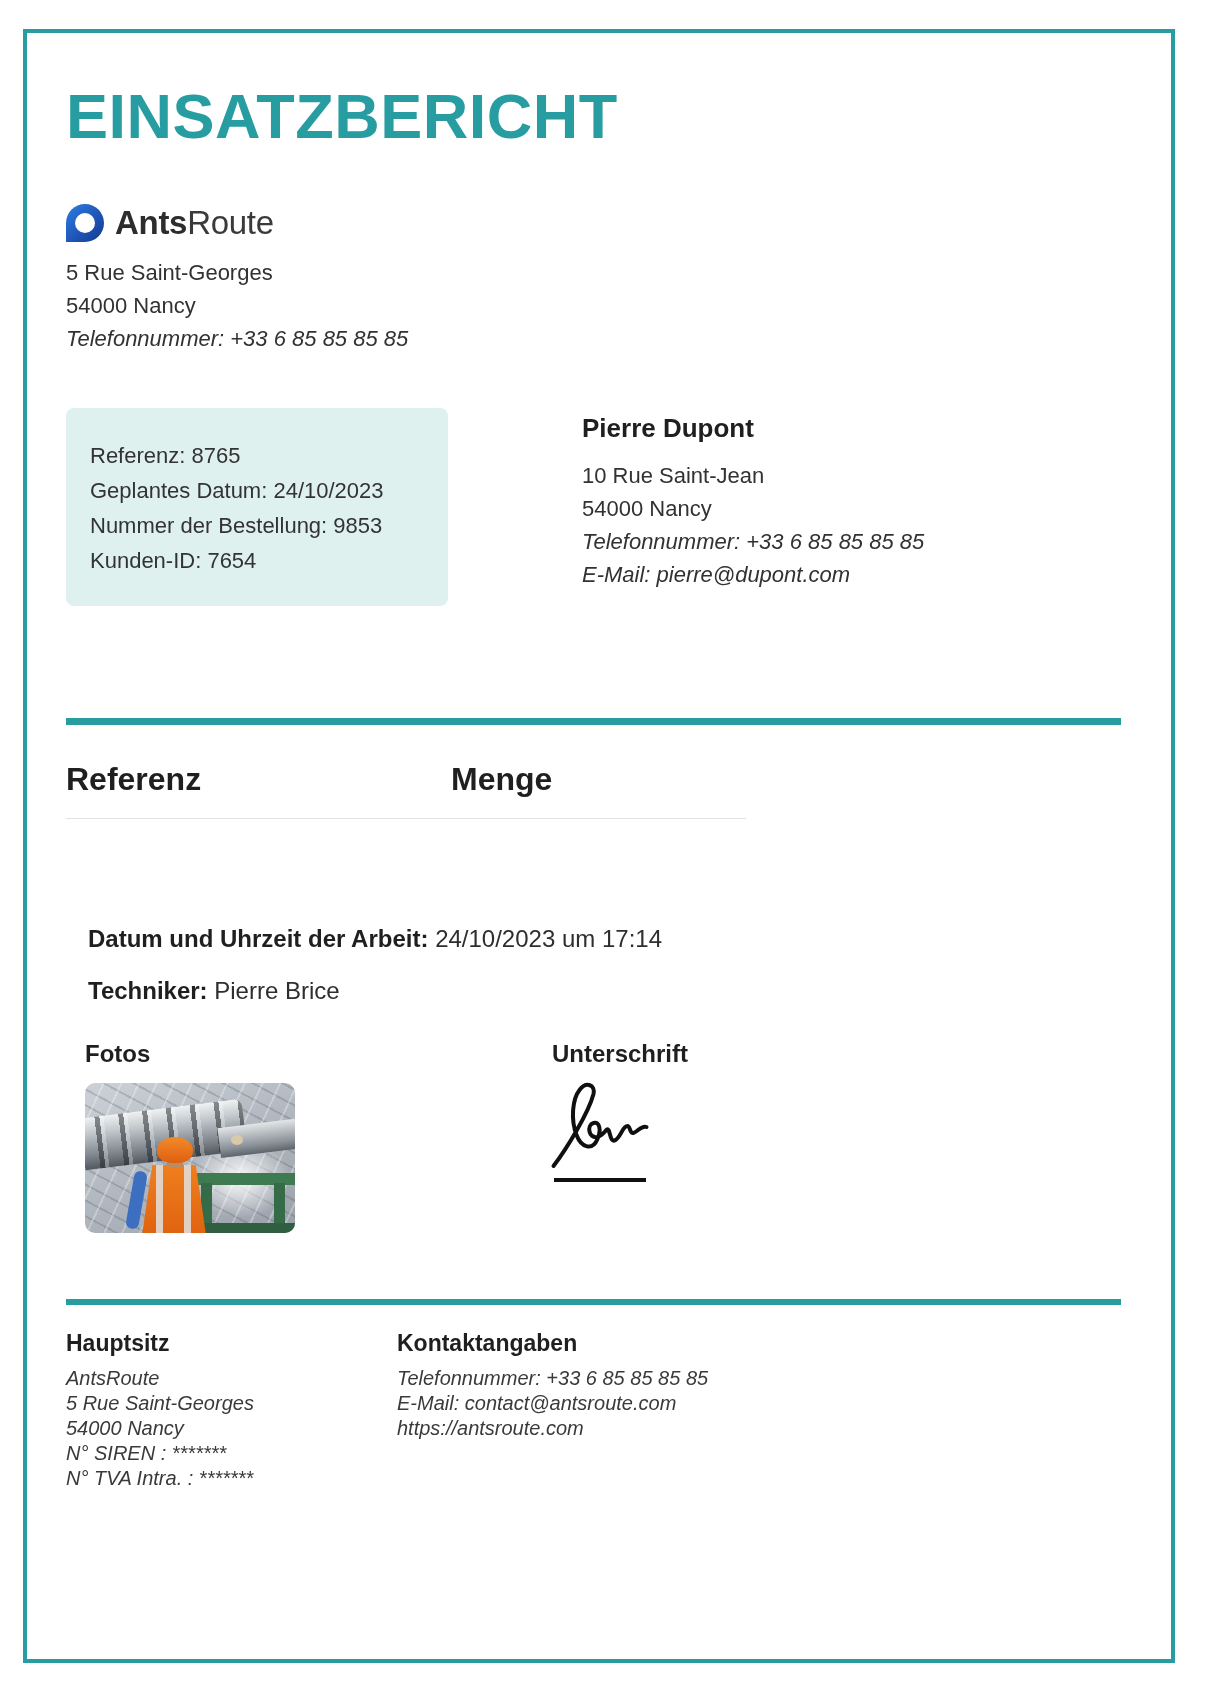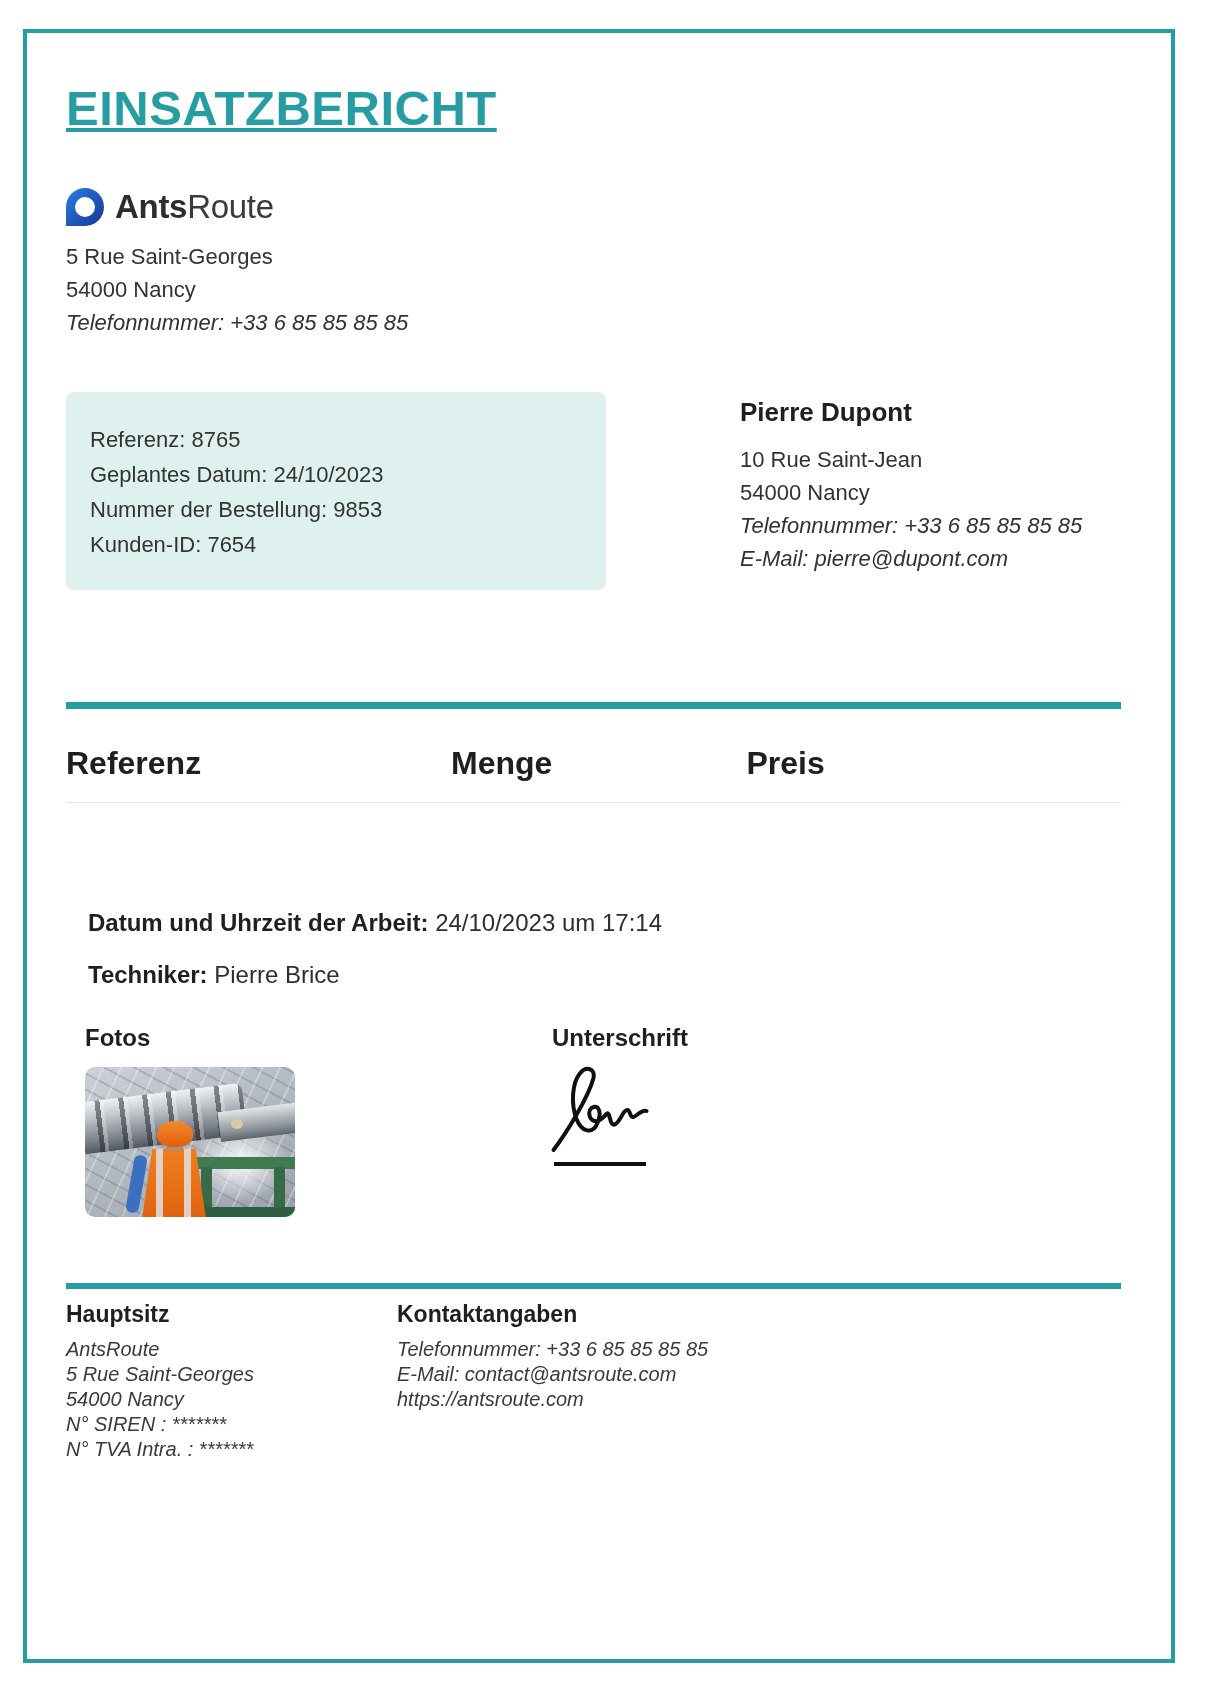--- a/index.html
+++ b/index.html
@@ -18,42 +18,42 @@
     color:var(--ink);
   }
   .page{
     position:absolute;top:29px;left:23px;right:37px;bottom:31px;
     border:4px solid var(--accent);
     padding:47px 50px 0 39px;
     background:#fff;
     overflow:hidden;
   }
   .title{
-    font-size:49px;font-weight:700;color:var(--accent);letter-spacing:.5px;text-decoration:underline;
+    font-size:63px;font-weight:700;color:var(--accent);letter-spacing:.5px;
   }
   
   .logo-row{display:flex;align-items:center;gap:11px;margin-top:52px;}
   .pin{
     position:relative;width:38px;height:38px;
     background:linear-gradient(135deg,#2e7ee2 0%,#1d52b4 60%,#143a8c 100%);
     border-radius:50% 50% 50% 0;
   }
   .pin::after{
     content:"";position:absolute;inset:9px;background:#fff;border-radius:50%;
   }
   .brand{font-size:33px;color:#2d2d2d;letter-spacing:-.3px;}
   .brand .b{font-weight:700;}
   .brand .r{font-weight:400;color:#3a3a3a;}
   
   .company{margin-top:14px;font-size:22px;line-height:33px;color:#323232;}
   .italic{font-style:italic;}
   
   .meta-row{display:flex;align-items:flex-start;margin-top:53px;}
   .order-box{
-    width:540px;background:var(--mint);border-radius:8px;
+    width:382px;background:var(--mint);border-radius:8px;
     padding:30px 24px 28px;font-size:22px;line-height:35px;color:#333;
   }
   .customer{margin-left:134px;margin-top:4px;font-size:22px;line-height:33px;color:#323232;}
   .customer .name{font-size:26px;font-weight:700;color:var(--ink-dark);margin-bottom:14px;}
   
   .divider{height:7px;background:var(--accent);margin-top:112px;}
   .items{width:100%;}
   .trow,.thead{display:grid;grid-template-columns:36.5% 28% 35.5%;}
   .thead .th{
     font-size:32px;font-weight:700;color:var(--ink-dark);
@@ -109,21 +109,21 @@
     clip-path:polygon(16% 0,84% 0,100% 100%,0 100%);}
   .vest::after{content:"";position:absolute;inset:0;
     background:
       linear-gradient(90deg,transparent 0 14px,rgba(225,225,225,.85) 14px 21px,transparent 21px 42px,rgba(225,225,225,.85) 42px 49px,transparent 49px);}
   .signature-col{padding-top:0;}
   .sig-wrap{margin-top:10px;margin-left:-6px;}
   .sig-line{width:92px;height:4px;background:#101010;margin:4px 0 0 8px;}
   
   .footer{margin-top:66px;}
   .footer-bar{height:6px;background:var(--accent);}
-  .footer-cols{display:flex;margin-top:12px;}
+  .footer-cols{display:flex;margin-top:25px;}
   .f-col1{width:331px;}
   .f-h{font-size:23px;font-weight:700;color:var(--ink-dark);margin-bottom:9px;}
   .f-line{font-size:20px;line-height:25px;color:#3a3a3a;font-style:italic;}
 </style>
 </head>
 <body>
 
 <div class="page">
 
   <h1 class="title">EINSATZBERICHT</h1>
@@ -155,21 +155,20 @@
       <div class="italic">E-Mail: pierre@dupont.com</div>
     </div>
   </div>
 
   <div class="divider"></div>
 
   <div class="items">
     <div class="thead">
       <div class="th">Referenz</div>
       <div class="th">Menge</div>
-      <div class="th">Preis</div>
     </div>
   </div>
 
   <div class="work">
     <div class="line"><span class="b">Datum und Uhrzeit der Arbeit</span><span class="b sep">: </span><span>24/10/2023 um 17:14</span></div>
     <div class="line"><span class="b">Techniker</span><span class="b sep">: </span><span>Pierre Brice</span></div>
   </div>
 
   <div class="media-row">
     <div class="photos-col">

